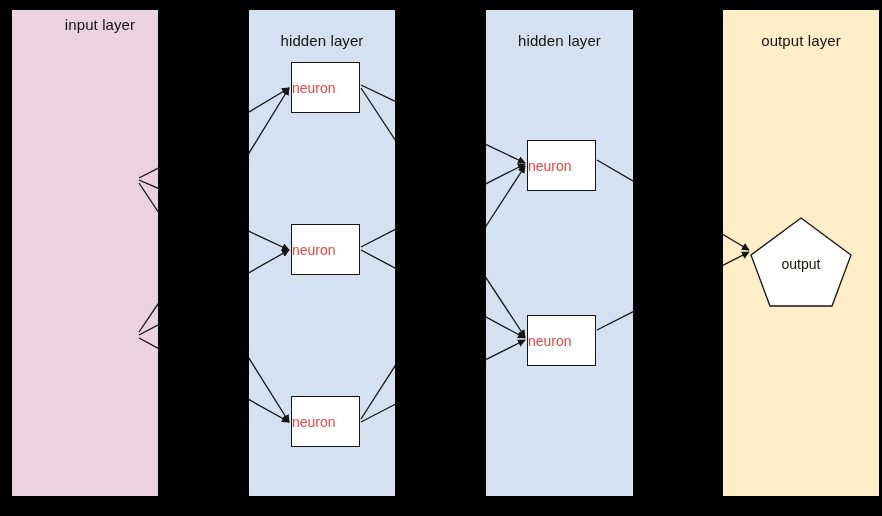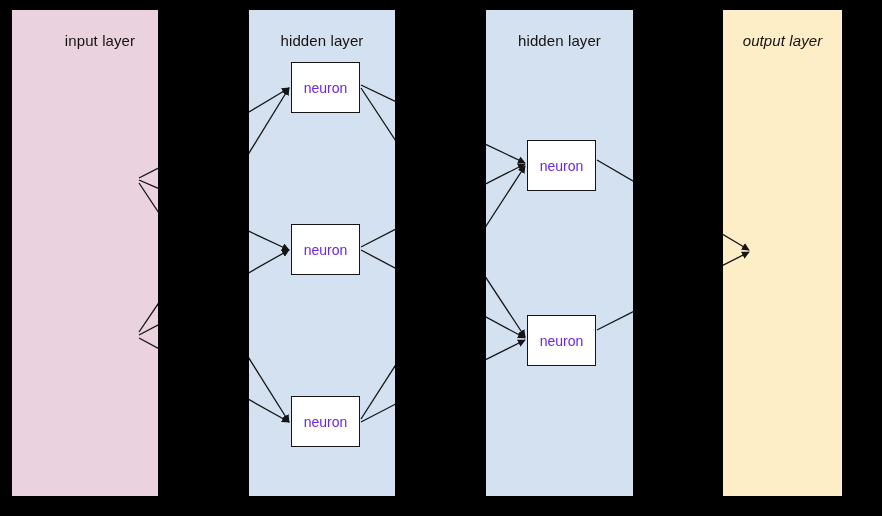--- a/index.html
+++ b/index.html
@@ -48,54 +48,54 @@
     font-size: 14px;
     color: #16120f;
   }
   .neuron-box {
     position: absolute;
     background: #ffffff;
     border: 1.3px solid #151515;
     box-sizing: border-box;
     display: flex;
     align-items: center;
-    justify-content: center;
+    justify-content: flex-start;
     font-size: 14px;
-    color: #6d28d9;
+    color: #ef4444;
   }
   .pentagon-wrap {
     position: absolute;
   }
   .pentagon-label {
     position: absolute;
     left: 0;
     right: 0;
     text-align: center;
     font-size: 14px;
     color: #16120f;
   }
 </style>
 </head>
 <body>
 
 <div id="canvas">
 
   <div class="layer-panel" style="left:12px; top:10px; width:146px; height:486px; background:#ead3de;">
-    <div class="layer-title" style="top:22px;padding-left:30px;">input layer</div>
+    <div class="layer-title" style="top:6px;padding-left:30px;">input layer</div>
   </div>
 
   <div class="layer-panel" style="left:249px; top:10px; width:146px; height:486px; background:#d4e1f0;">
     <div class="layer-title" style="top:22px;">hidden layer</div>
   </div>
 
   <div class="layer-panel" style="left:486px; top:10px; width:147px; height:486px; background:#d4e1f0;">
     <div class="layer-title" style="top:22px;">hidden layer</div>
   </div>
 
-  <div class="layer-panel" style="left:723px; top:10px; width:119px; height:486px; background:#fdeec8;font-style:italic;">
+  <div class="layer-panel" style="left:723px; top:10px; width:156px; height:486px; background:#fdeec8;">
     <div class="layer-title" style="top:22px;">output layer</div>
   </div>
 
   <svg class="svg-layer" viewBox="0 0 882 516" xmlns="http://www.w3.org/2000/svg">
     <defs>
       <marker id="ah" viewBox="0 0 10 10" refX="9" refY="5" markerWidth="6" markerHeight="6" orient="auto-start-reverse">
         <path d="M 0 0 L 10 5 L 0 10 z" fill="#151515"></path>
       </marker>
       <clipPath id="clip-input">
           <rect x="12" y="10" width="146" height="486"></rect>
@@ -169,14 +169,20 @@
     <span>neuron</span>
   </div>
 
   <div class="neuron-box" style="left:527px; top:140px; width:69px; height:51px;">
     <span>neuron</span>
   </div>
   <div class="neuron-box" style="left:527px; top:315px; width:69px; height:51px;">
     <span>neuron</span>
   </div>
 
+  <div class="pentagon-wrap" style="left:748px; top:214px; width:106px; height:96px;">
+    <svg width="106" height="96" viewBox="0 0 106 96" xmlns="http://www.w3.org/2000/svg">
+      <polygon points="53,4 103,41 84,92 22,92 3,41" fill="#ffffff" stroke="#151515" stroke-width="1.3"></polygon>
+    </svg>
+    <div class="pentagon-label" style="top:42px;">output</div>
+  </div>
 
 </div>
 
 </body></html>

